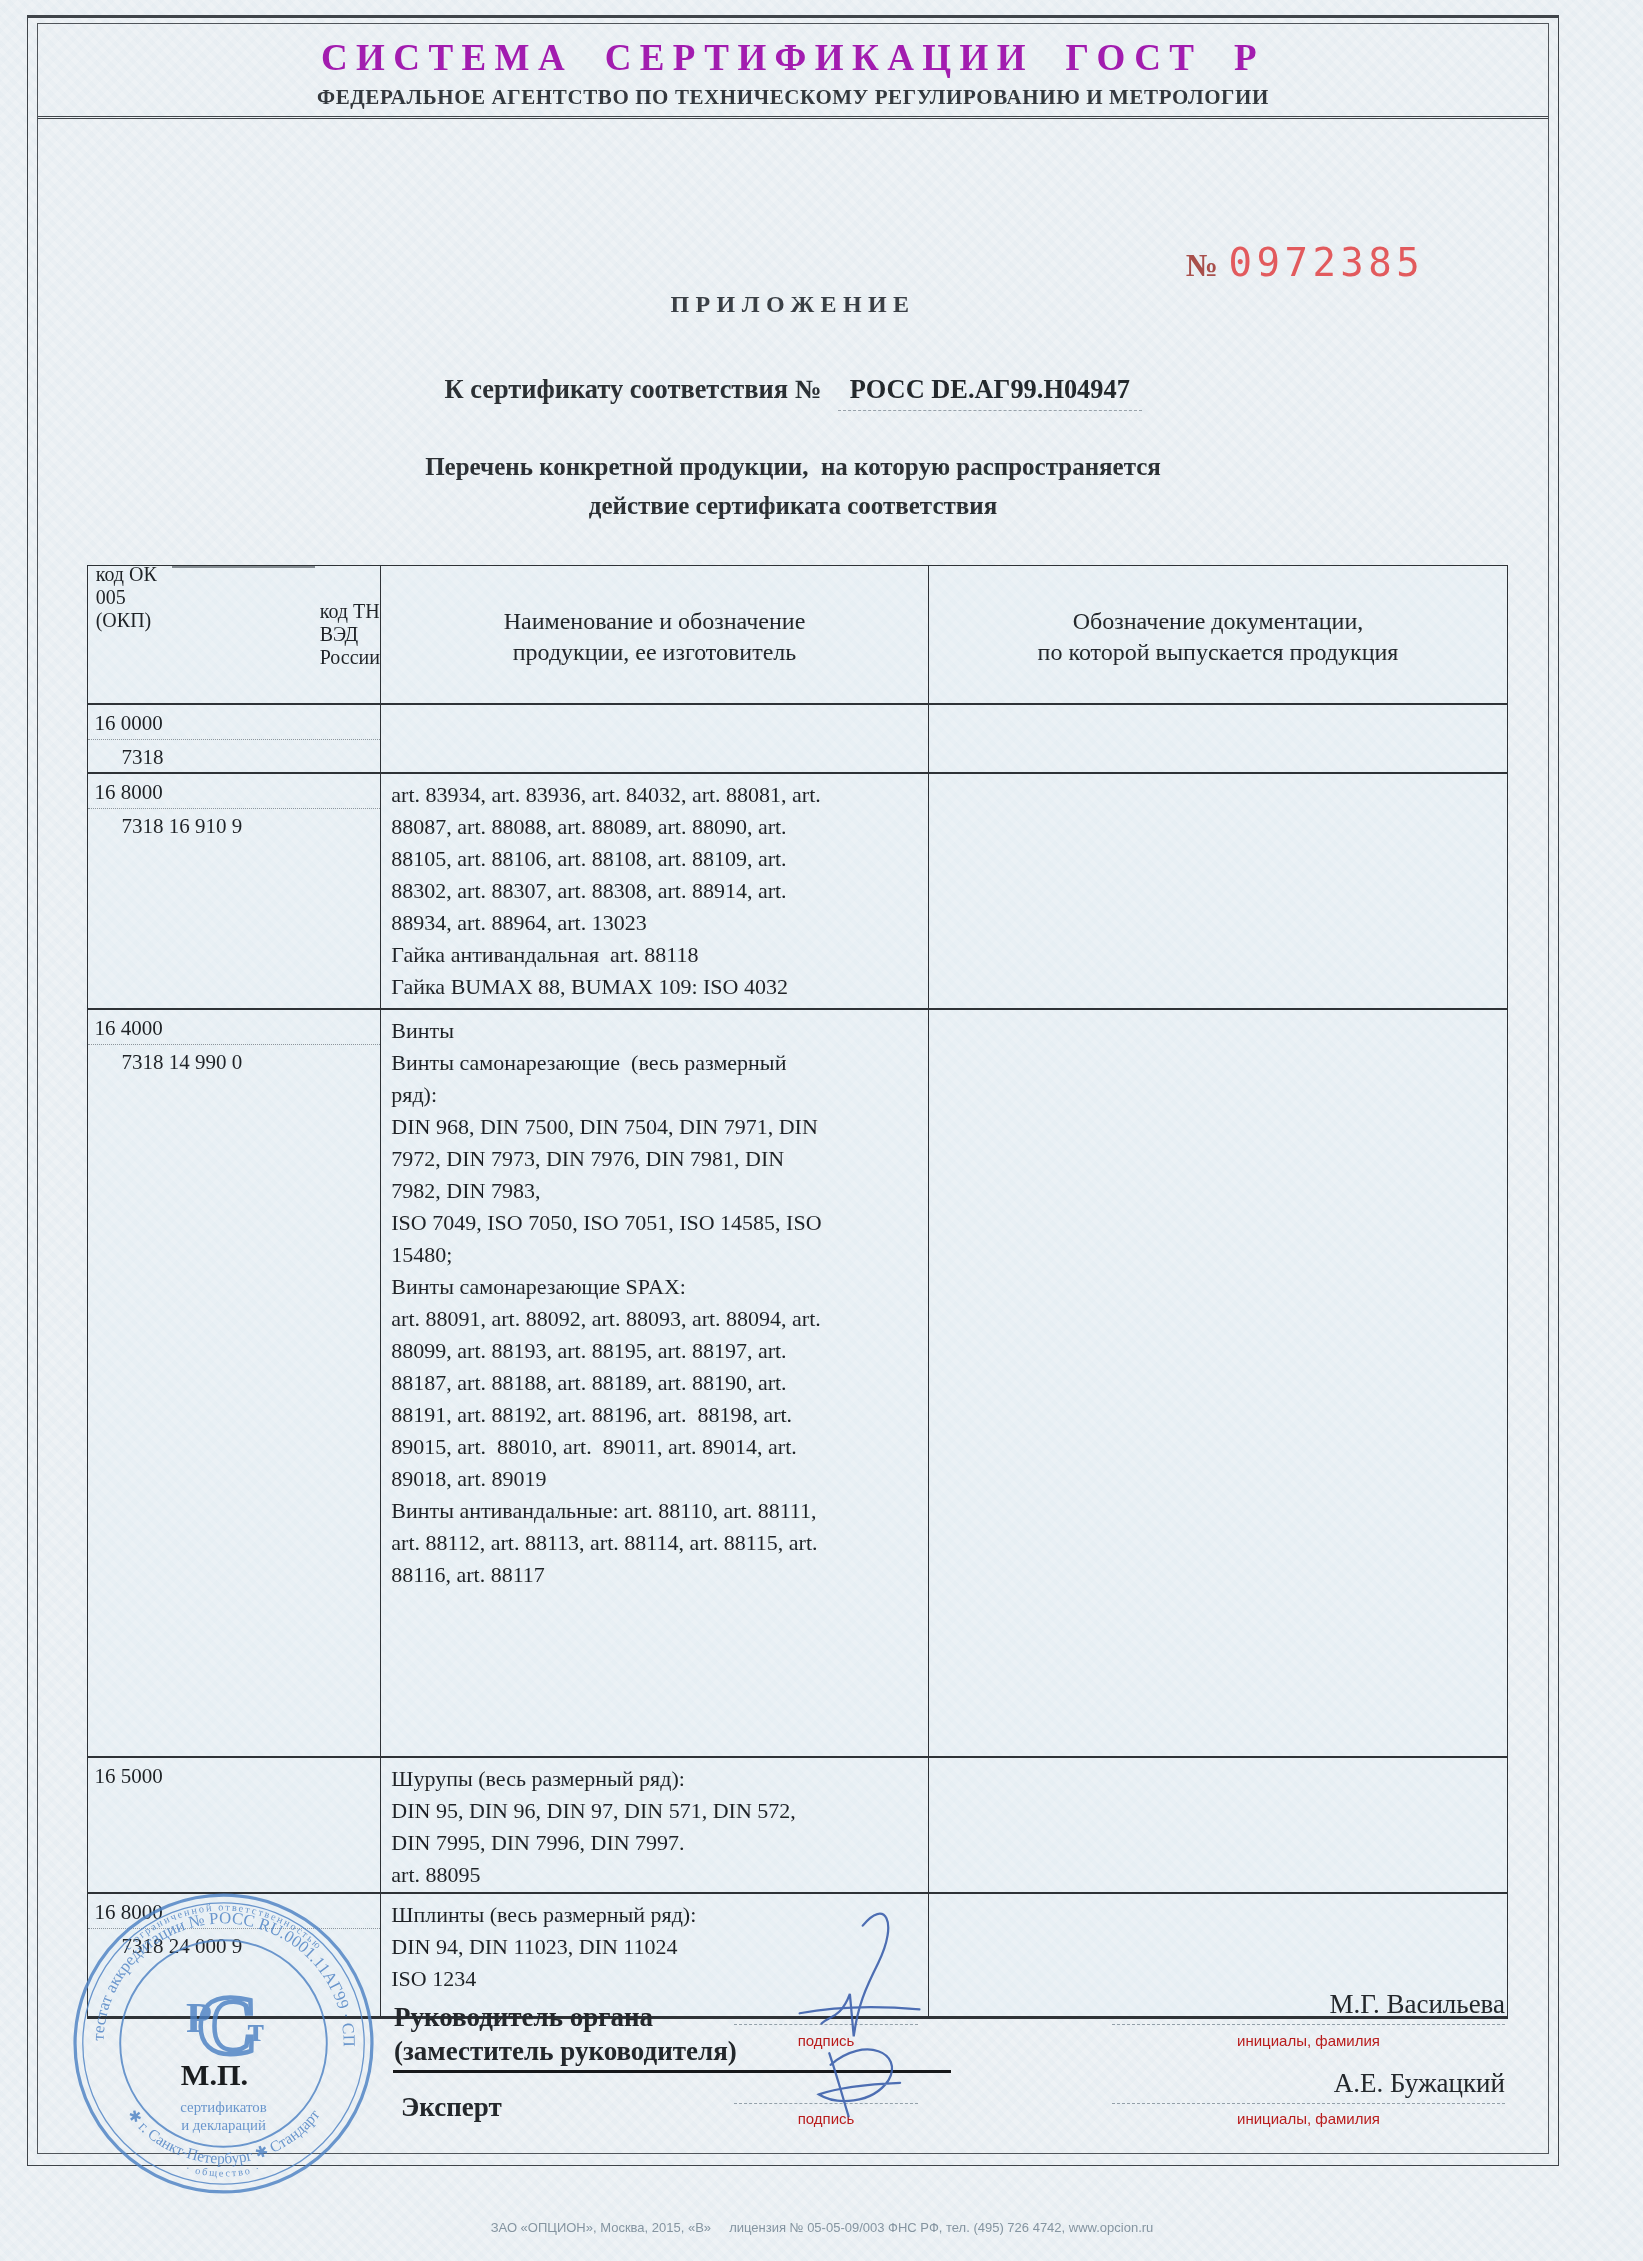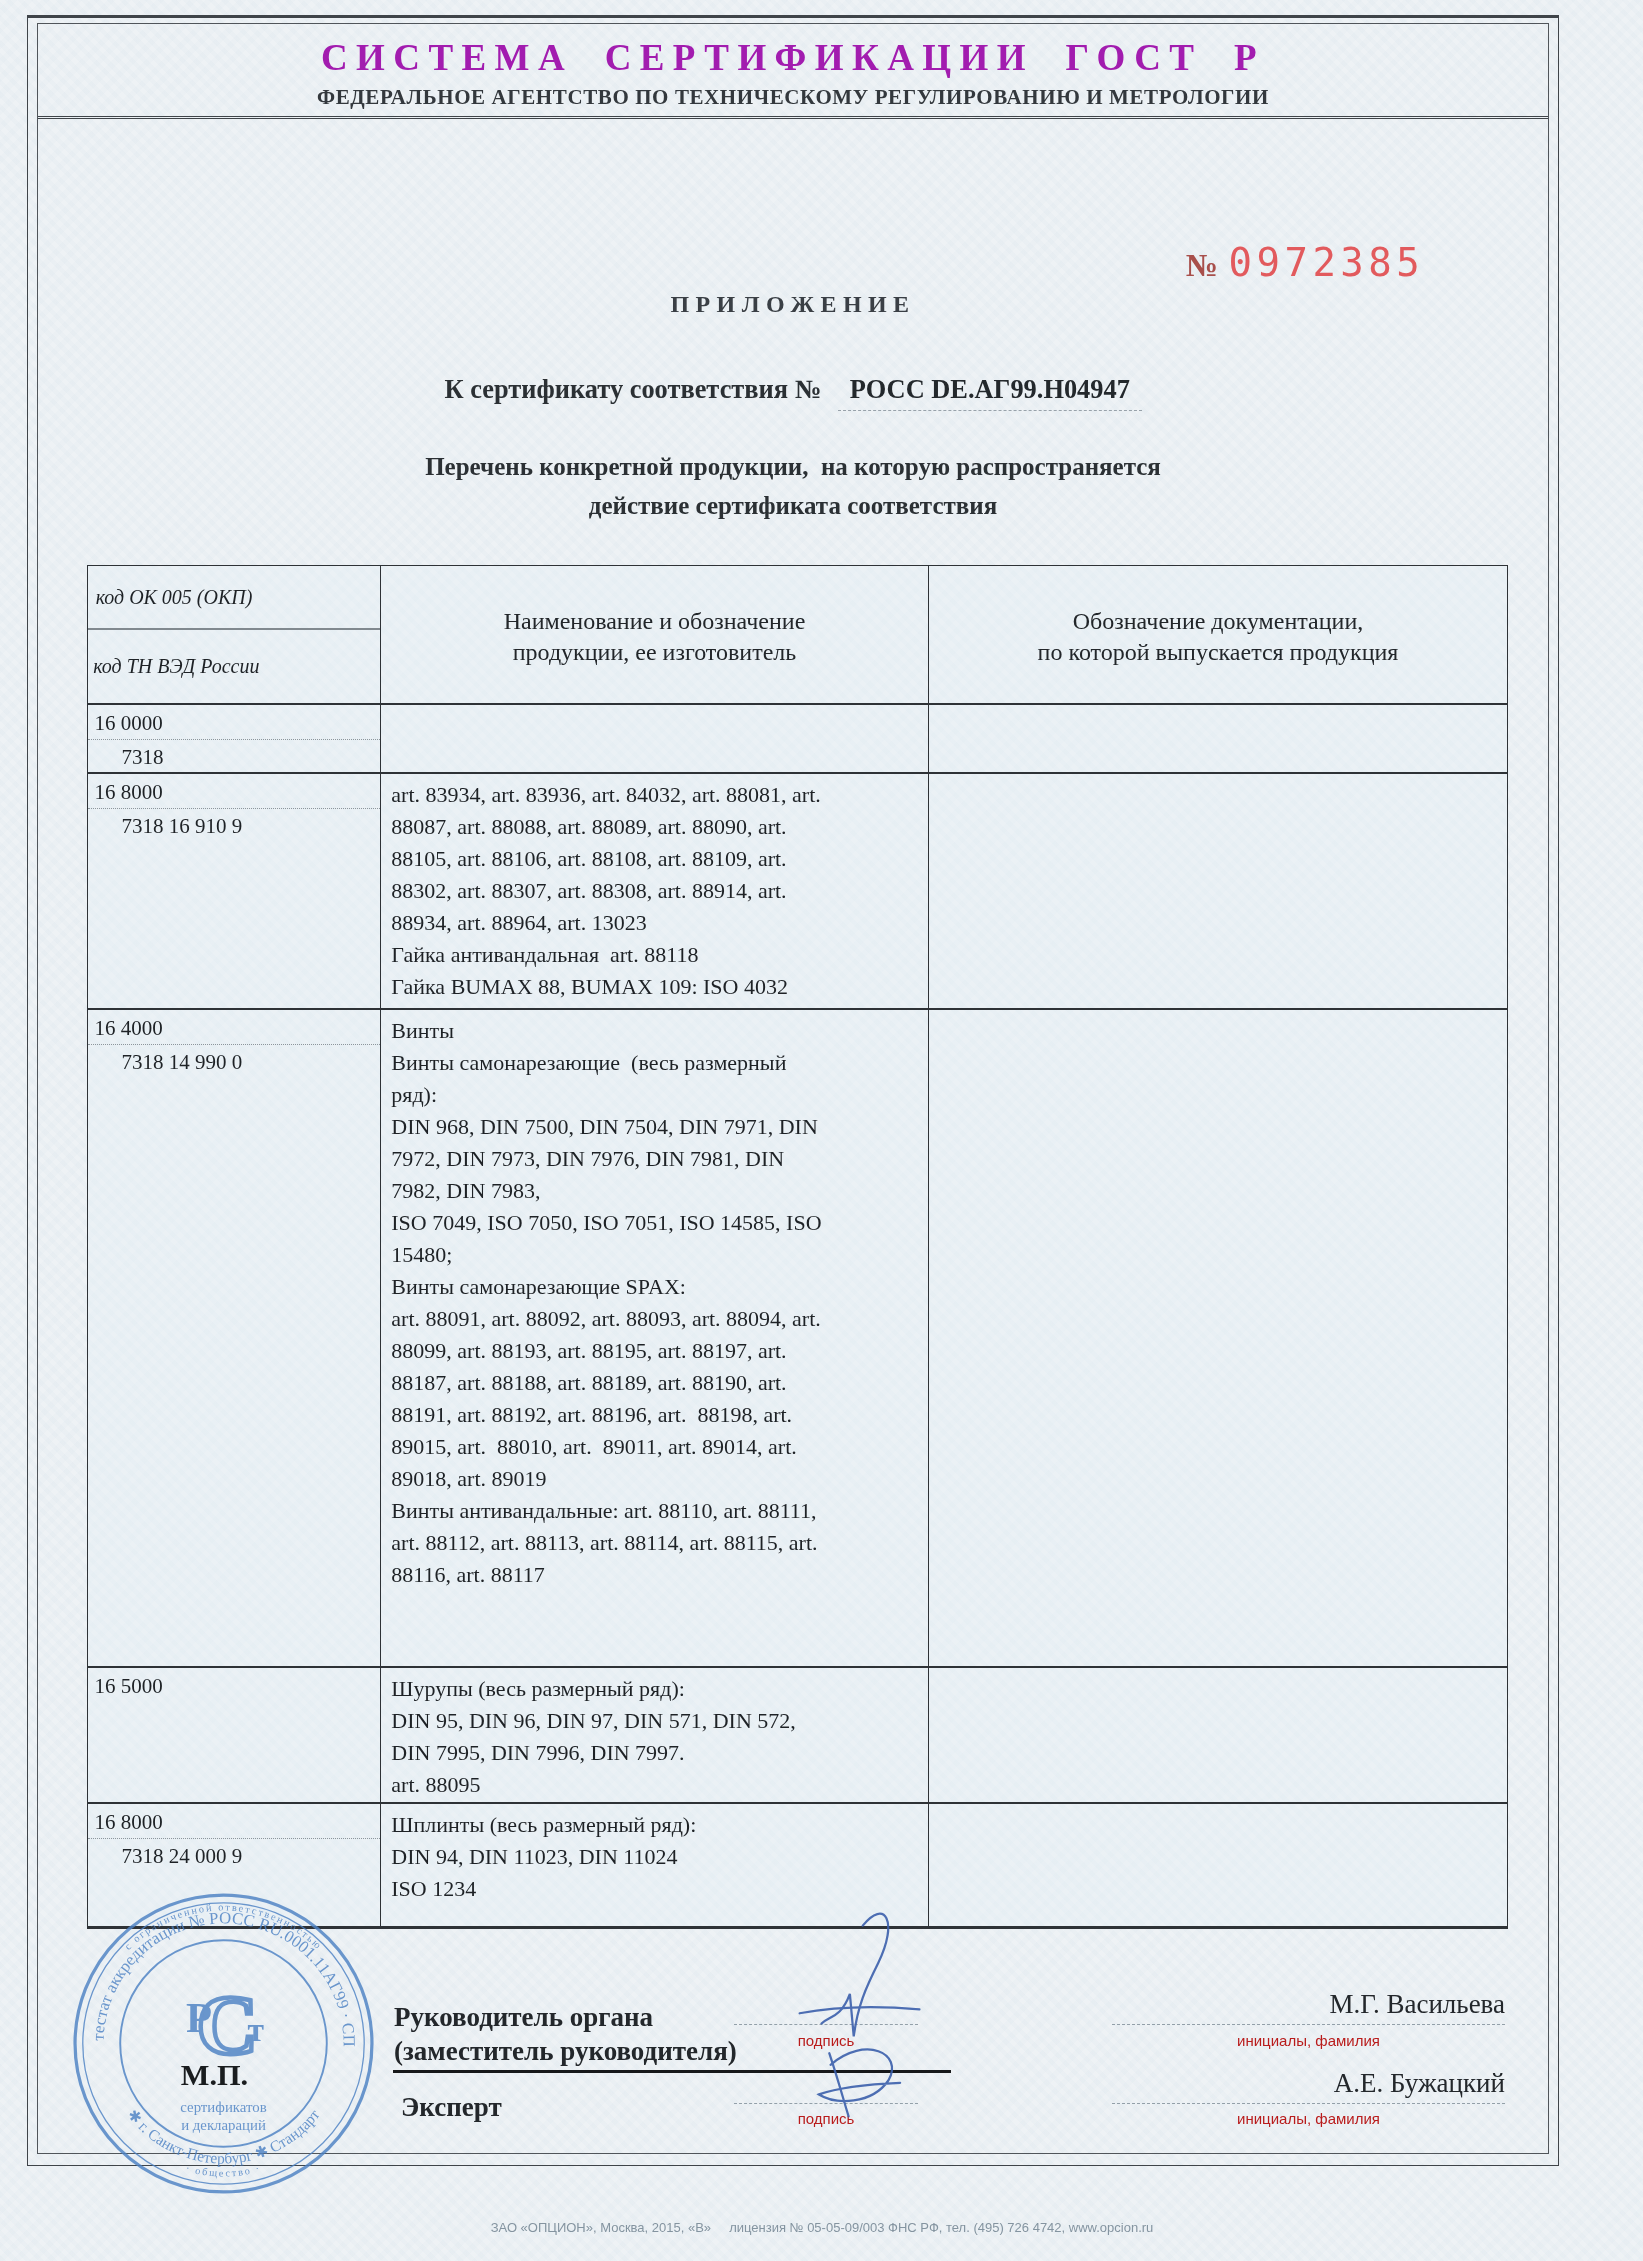--- a/index.html
+++ b/index.html
@@ -49,21 +49,21 @@
   .trow{ display:flex; overflow:hidden; }
   .trow + .trow{ border-top:2.6px solid #2e3236; }
   .cell{ overflow:hidden; }
   .c1{ width:293px; border-right:1.9px solid #2e3236; padding:3.9px 6.4px 0; font-size:21px; }
   .c2{ width:548px; border-right:1.9px solid #2e3236; padding:5.2px 10.3px 0; font-size:22px;
        line-height:32px; white-space:pre-wrap; }
   .c3{ flex:1; padding:5.2px 9px 0; font-size:22px; line-height:32px; white-space:pre-wrap; }
   .thead{ height:137px; }
   .hc{ display:flex; align-items:center; justify-content:center; text-align:center;
        white-space:pre-line; font-size:24px; line-height:31px; color:#22262a; }
-  .h1c{ display:flex; flex-direction:column; padding:0;font-style:italic; }
+  .h1c{ display:flex; flex-direction:row; padding:0; }
   .h1top{ height:62px; display:flex; align-items:center; padding-left:7.7px; font-size:20px; }
   .h1sep{ border-top:2.6px double #81898f; width:100%; }
   .h1bot{ flex:1; display:flex; align-items:center; padding-left:5.2px; font-size:20px; }
   .okp{ line-height:28px; }
   .dotline{ border-top:1.9px dotted #8d969c; margin:2.6px 0 2.6px -6.4px; width:calc(100% + 13px); }
   .tnved{ line-height:28px;margin-left:27px; }
 
   
   .role-line{ position:absolute; left:394px; font-size:27px; font-weight:700; color:#23272b; }
   .role-underline{ position:absolute; left:393px; top:2070px; width:558px; height:3.2px; background:#17191b; }
@@ -140,21 +140,21 @@
       <div class="cell c2">art. 83934, art. 83936, art. 84032, art. 88081, art.
 88087, art. 88088, art. 88089, art. 88090, art.
 88105, art. 88106, art. 88108, art. 88109, art.
 88302, art. 88307, art. 88308, art. 88914, art.
 88934, art. 88964, art. 13023
 Гайка антивандальная  art. 88118
 Гайка BUMAX 88, BUMAX 109: ISO 4032</div>
       <div class="cell c3"></div>
     </div>
 
-    <div class="trow" style="height:658px">
+    <div class="trow" style="height:748px">
       <div class="cell c1">
         <div class="okp">16 4000</div>
         <div class="dotline"></div>
         <div class="tnved">7318 14 990 0</div>
       </div>
       <div class="cell c2">Винты
 Винты самонарезающие  (весь размерный
 ряд):
 DIN 968, DIN 7500, DIN 7504, DIN 7971, DIN
 7972, DIN 7973, DIN 7976, DIN 7981, DIN

